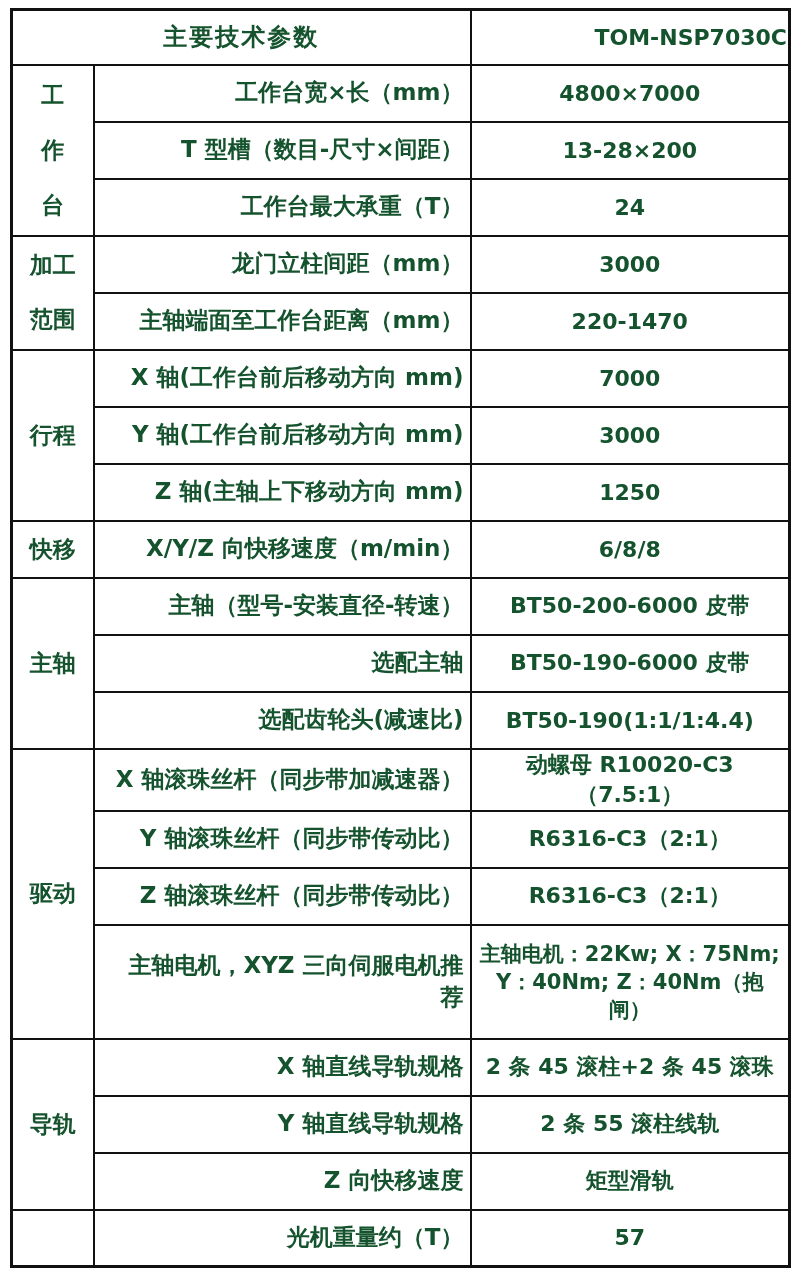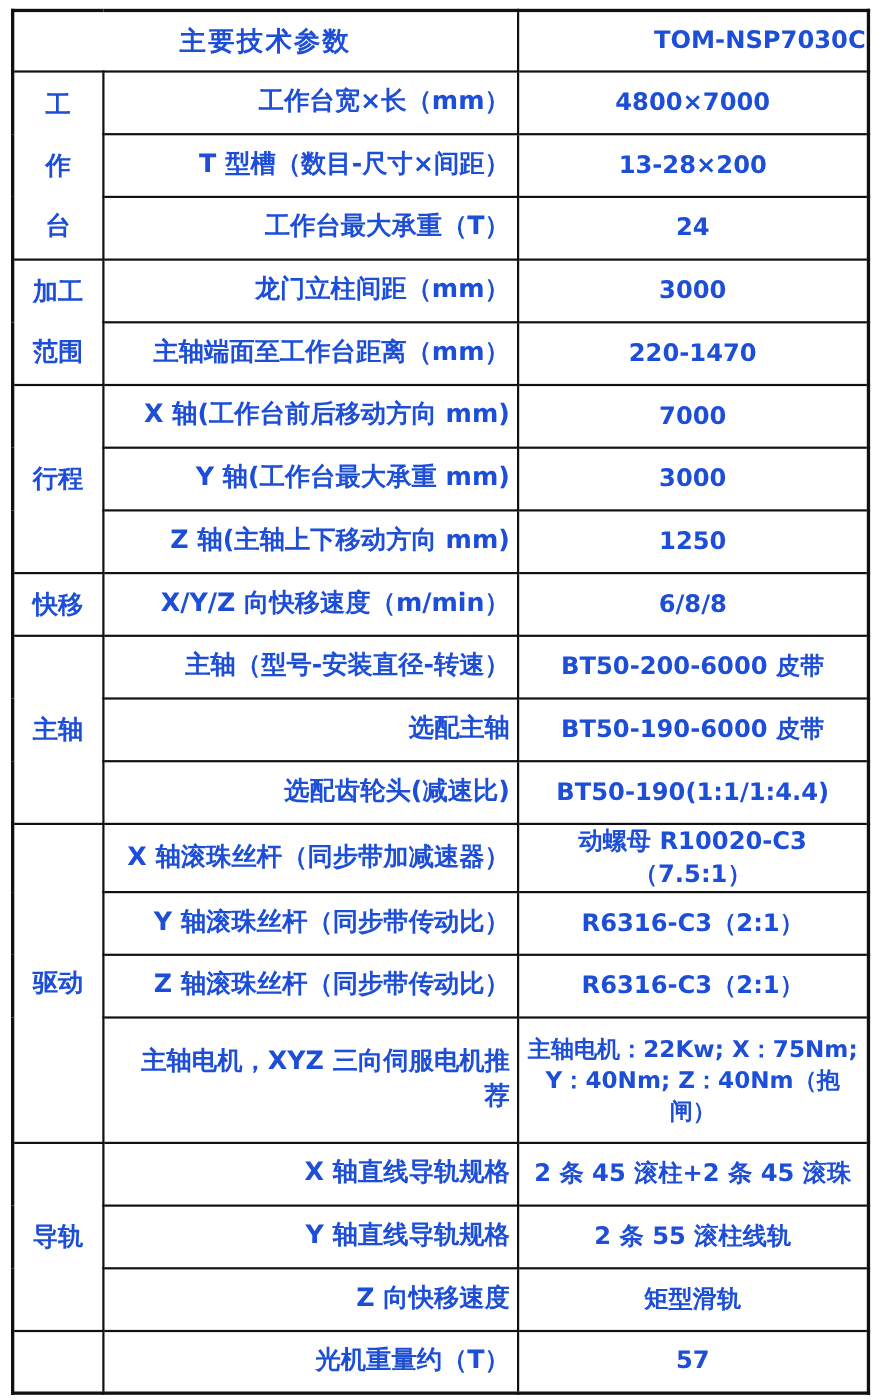--- a/index.html
+++ b/index.html
@@ -15,21 +15,21 @@
     padding: 8px 10px;
     background: #ffffff;
   }
   table.spec {
     border-collapse: collapse;
     table-layout: fixed;
     width: 778px;
     border: 3px solid #111111;
     font-family: "DejaVu Sans", sans-serif;
     font-weight: bold;
-    color: #1d4ed8;
+    color: #14532d;
   }
   col.c-group { width: 82px; }
   col.c-param { width: 377px; }
   col.c-value { width: 319px; }
 
   td {
     border: 2px solid #111111;
     box-sizing: border-box;
     overflow: hidden;
   }
@@ -131,21 +131,21 @@
       <td class="cell-param">主轴端面至工作台距离（mm）</td>
       <td class="cell-value">220-1470</td>
     </tr>
 
     <tr class="r">
       <td class="cell-group" rowspan="3">行程</td>
       <td class="cell-param">X 轴(工作台前后移动方向 mm)</td>
       <td class="cell-value">7000</td>
     </tr>
     <tr class="r">
-      <td class="cell-param">Y 轴(工作台最大承重 mm)</td>
+      <td class="cell-param">Y 轴(工作台前后移动方向 mm)</td>
       <td class="cell-value">3000</td>
     </tr>
     <tr class="r">
       <td class="cell-param">Z 轴(主轴上下移动方向 mm)</td>
       <td class="cell-value">1250</td>
     </tr>
 
     <tr class="r">
       <td class="cell-group">快移</td>
       <td class="cell-param">X/Y/Z 向快移速度（m/min）</td>

